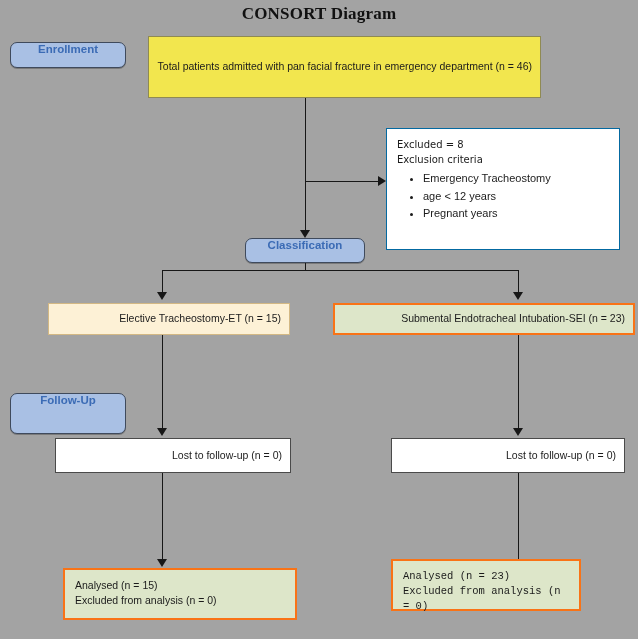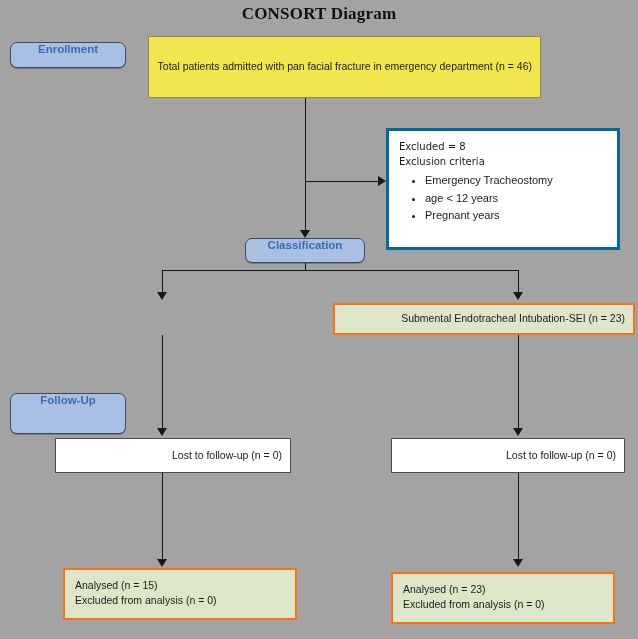--- a/index.html
+++ b/index.html
@@ -78,21 +78,21 @@
   .box-green {
     background: #dde6c9;
     border: 2px solid #f97316;
   }
   .box-white {
     background: #ffffff;
     border: 1.5px solid #4a4a4a;
   }
   .box-plain {
     background: #ffffff;
-    border: 3px solid #0369a1;
+    border: 1px solid #0369a1;
   }
 
   
   #excluded-box {
     font-family: "DejaVu Sans", sans-serif;
     font-size: 10px;
     line-height: 1.5;
   }
   #excluded-box ul {
     margin: 2px 0 0 0;
@@ -174,20 +174,23 @@
     <span>Classification</span>
   </div>
 
   <div class="vline" style="left:305px; top:263px; height:8px;"></div>
   <div class="hline" style="left:162px; top:270px; width:357px;"></div>
   <div class="vline" style="left:162px; top:270px; height:24px;"></div>
   <div class="arrow-down" style="left:157px; top:292px;"></div>
   <div class="vline" style="left:518px; top:270px; height:24px;"></div>
   <div class="arrow-down" style="left:513px; top:292px;"></div>
 
+  <div class="box box-cream" style="left:48px; top:303px; width:242px; height:32px;">
+    <span>Elective Tracheostomy-ET (n = 15)</span>
+  </div>
 
   <div class="box box-green" style="left:333px; top:303px; width:302px; height:32px;">
     <span>Submental Endotracheal Intubation-SEI (n = 23)</span>
   </div>
 
   <div class="vline" style="left:162px; top:335px; height:95px;"></div>
   <div class="arrow-down" style="left:157px; top:428px;"></div>
 
   <div class="vline" style="left:518px; top:335px; height:95px;"></div>
   <div class="arrow-down" style="left:513px; top:428px;"></div>
@@ -209,18 +212,18 @@
 
   <div class="vline" style="left:518px; top:473px; height:88px;"></div>
   <div class="arrow-down" style="left:513px; top:559px;"></div>
 
 
   <div class="box box-green left-align" style="left:63px; top:568px; width:234px; height:52px;">
     <span class="analysed-text">Analysed (n = 15)
 Excluded from analysis (n = 0)</span>
   </div>
 
-  <div class="box box-green left-align" style="left:391px; top:572px; width:224px; height:52px;">
+  <div class="box box-green left-align" style="left:391px; top:559px; width:190px; height:52px;font-family:Liberation Mono, monospace;">
     <span class="analysed-text">Analysed (n = 23)
 Excluded from analysis (n = 0)</span>
   </div>
 
 </div>
 
 </body></html>

